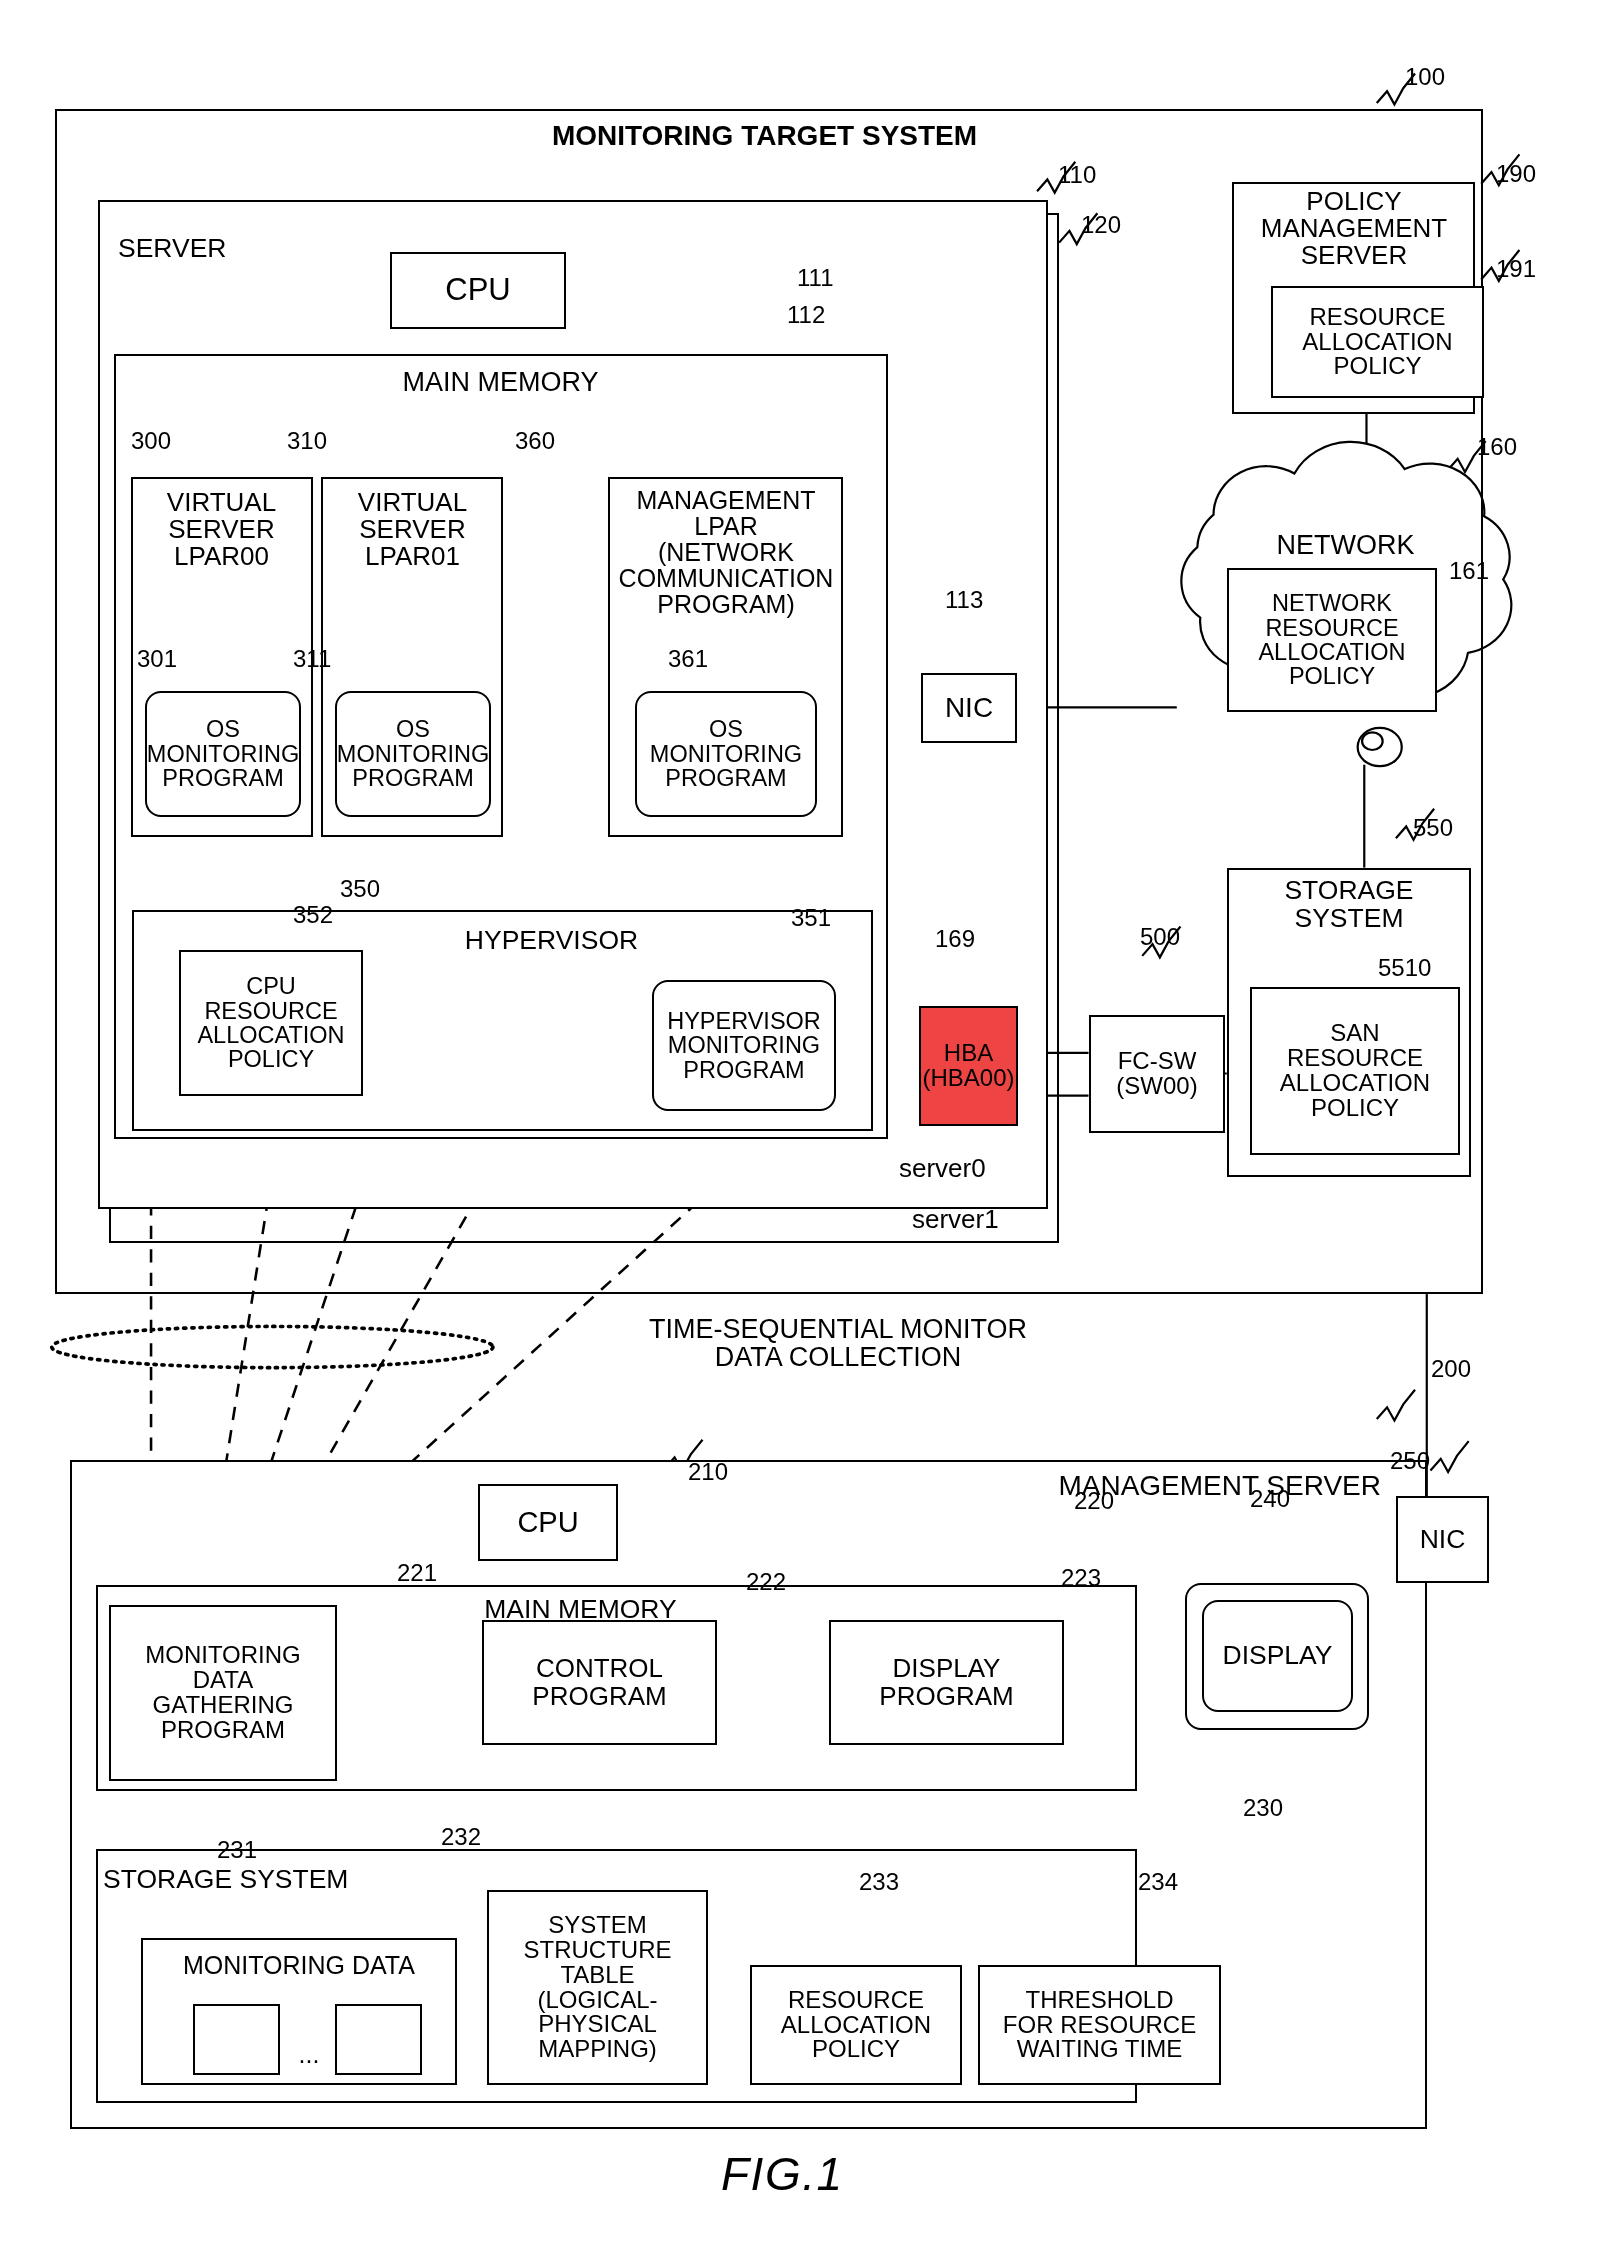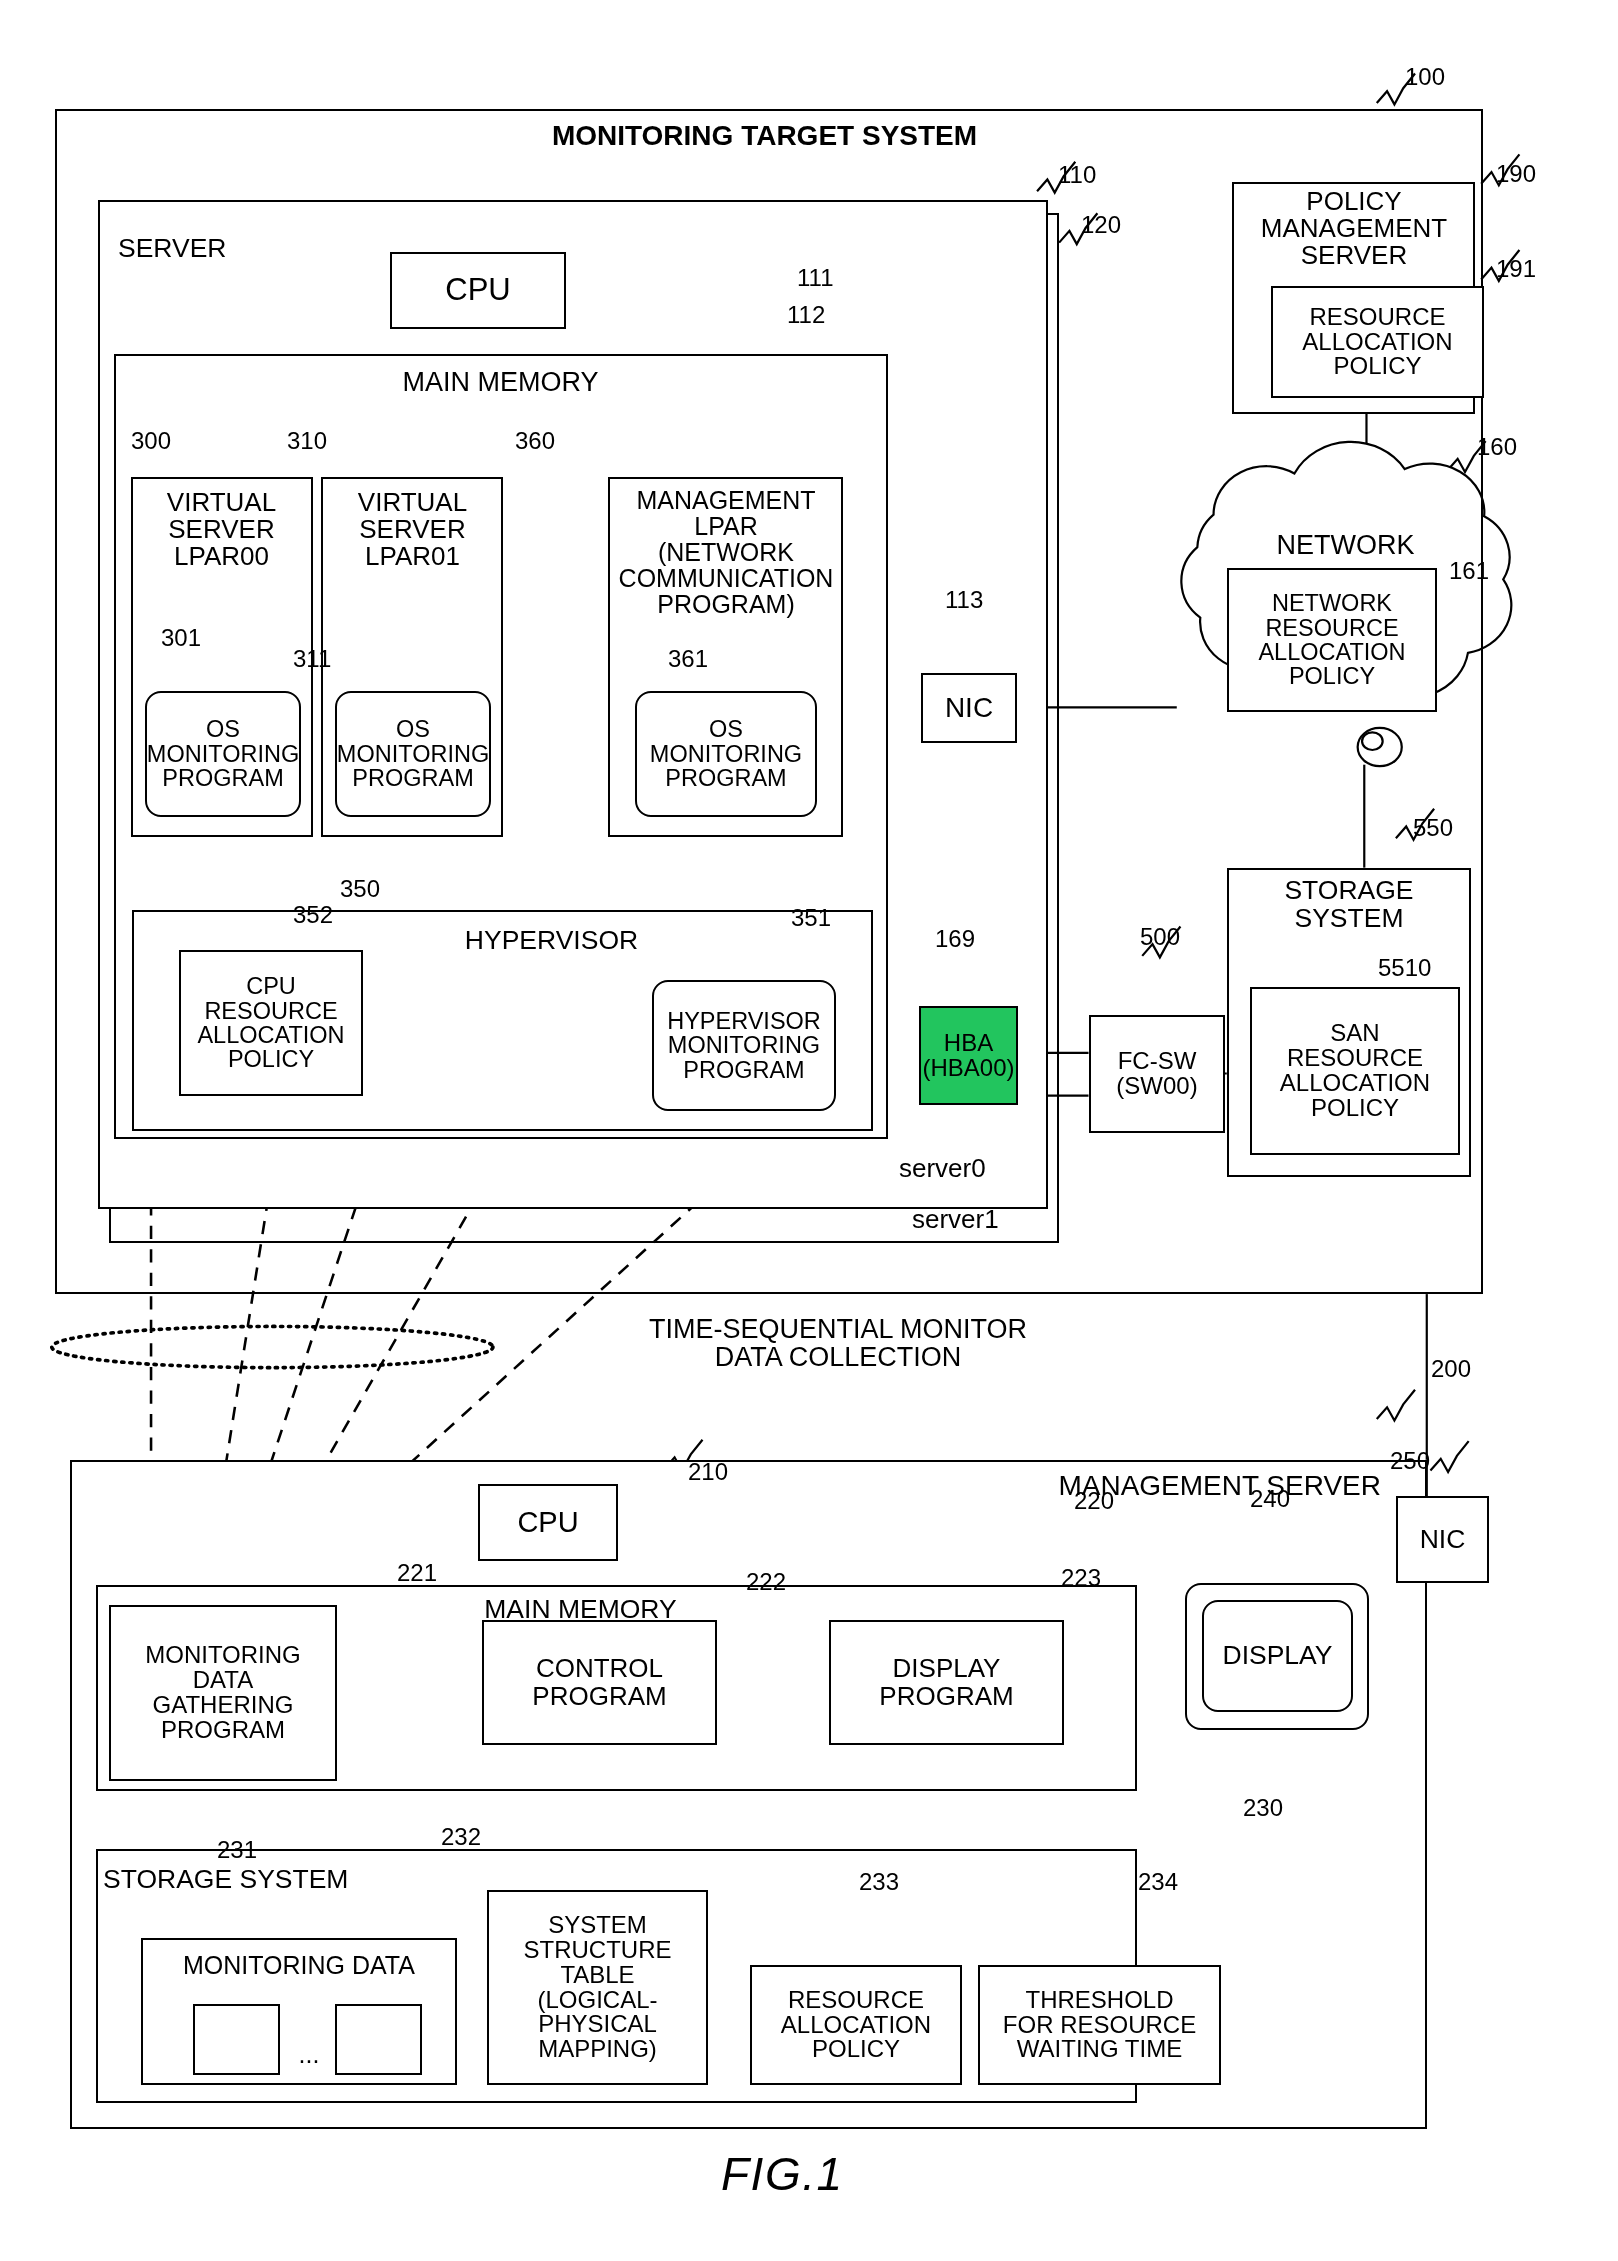--- a/index.html
+++ b/index.html
@@ -172,21 +172,21 @@
 
   <div class="box" style="left:114px;top:354px;width:774px;height:785px;background:#fff;"></div>
   <div class="lbl" style="left:287px;top:368px;width:427px;font-size:27px;">MAIN MEMORY</div>
   <div class="ref" style="left:787px;top:303px;">112</div>
 
   <div class="box" style="left:131px;top:477px;width:182px;height:360px;background:#fff;"></div>
   <div class="ref" style="left:131px;top:429px;">300</div>
   <div class="lbl t" style="left:132px;top:489px;width:179px;font-size:26px;white-space:pre-line;">VIRTUAL
 SERVER
 LPAR00</div>
-  <div class="ref" style="left:137px;top:626px;margin-left:24px;">301</div>
+  <div class="ref" style="left:137px;top:647px;">301</div>
   <div class="rbox ctr" style="left:145px;top:691px;width:156px;height:126px;background:#fff;">
     <span class="lbl" style="position:static;font-size:23.5px;white-space:pre-line;">OS
 MONITORING
 PROGRAM</span>
   </div>
 
   <div class="box" style="left:321px;top:477px;width:182px;height:360px;background:#fff;"></div>
   <div class="ref" style="left:287px;top:429px;">310</div>
   <div class="lbl t" style="left:323px;top:489px;width:179px;font-size:26px;white-space:pre-line;">VIRTUAL
 SERVER
@@ -227,21 +227,21 @@
     <span class="lbl" style="position:static;font-size:23.5px;white-space:pre-line;">HYPERVISOR
 MONITORING
 PROGRAM</span>
   </div>
 
   <div class="box ctr" style="left:921px;top:673px;width:96px;height:70px;background:#fff;">
     <span class="lbl" style="position:static;font-size:28px;">NIC</span>
   </div>
   <div class="ref" style="left:945px;top:588px;">113</div>
 
-  <div class="box ctr" style="left:919px;top:1006px;width:99px;height:99px;background:#22c55e;">
+  <div class="box ctr" style="left:919px;top:1006px;width:99px;height:120px;background:#ef4444;">
     <span class="lbl" style="position:static;font-size:24px;white-space:pre-line;">HBA
 (HBA00)</span>
   </div>
   <div class="ref" style="left:935px;top:927px;">169</div>
 
   <div class="box" style="left:1232px;top:182px;width:243px;height:232px;background:#fff;"></div>
   <div class="lbl" style="left:1237px;top:188px;width:234px;font-size:26px;white-space:pre-line;">POLICY
 MANAGEMENT
 SERVER</div>
   <div class="ref" style="left:1496px;top:162px;">190</div>

